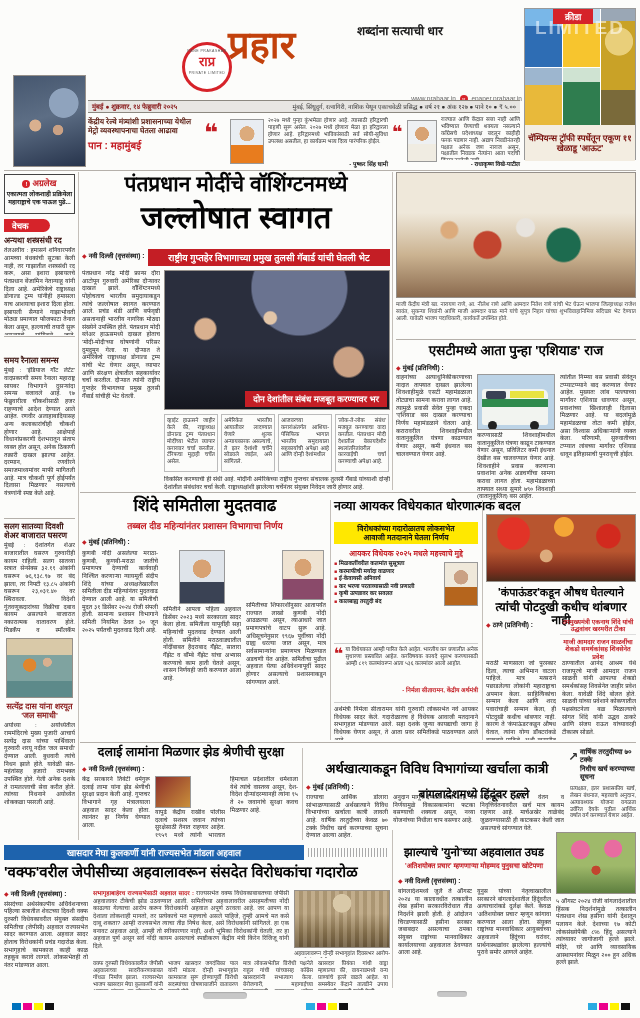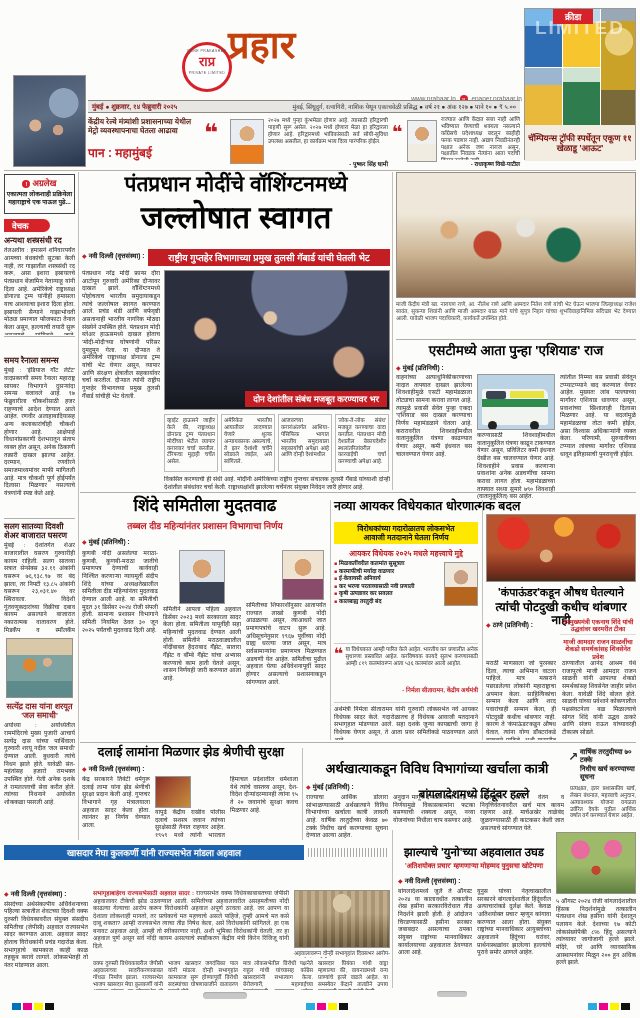--- a/index.html
+++ b/index.html
@@ -26,20 +26,21 @@
 .cmyk i{display:block;width:9px;height:7px}
 .yellowbox{background:#ffe800;font-weight:bold;text-align:center;color:#111;line-height:1.2}
 .bullet{display:flex;gap:2px;font-size:5.8px;line-height:1.3;font-weight:bold;color:#222}
 .bullet .sq{color:#c41e25;font-size:5px}
 </style>
 </head>
 <body>
 
 <div class="page">
 
+  <div class="abs" style="left:290px;top:22px;width:220px;text-align:center;font-size:12px;font-weight:bold">शब्दांना सत्याची धार</div>
 
   <div class="abs" style="left:182px;top:42px;width:50px;height:50px;border:3px solid #d6232a;border-radius:50%;background:#fff;text-align:center">
     <div style="font-size:3.5px;color:#555;margin-top:4px;letter-spacing:.5px">RANE PRAKASHAN</div>
     <div style="font-size:13px;font-weight:bold;color:#d6232a;line-height:1.4">राप्र</div>
     <div style="font-size:3.5px;color:#555;letter-spacing:.5px">PRIVATE LIMITED</div>
   </div>
 
   <div class="abs" style="left:228px;top:26px;width:268px;text-align:left;font-size:38px;font-weight:800;color:#c2410c;line-height:1.05">प्रहार</div>
 
   <div class="abs" style="left:350px;top:95px;width:172px;text-align:right;font-size:6.5px;color:#666">
@@ -54,21 +55,21 @@
                   radial-gradient(circle at 62% 60%,#caa184 0 7%,rgba(0,0,0,0) 8%),
                   linear-gradient(165deg,#46576f 0%,#5d6e85 45%,#27344c 100%)"></div>
 
   <div class="abs" style="left:88px;top:100px;width:432px;height:13px;background:#e8e6e3;border-top:1px solid #8c8880;border-bottom:1px solid #8c8880;display:flex;align-items:center;justify-content:space-between;padding:0 4px">
     <span style="font-size:6.8px;font-weight:bold;color:#8a1d1d">मुंबई ● शुक्रवार, १४ फेब्रुवारी २०२५</span>
     <span style="font-size:6.2px;color:#333">मुंबई, सिंधुदुर्ग, रत्नागिरी, नाशिक येथून एकाचवेळी प्रसिद्ध ● वर्ष २१ ● अंक १२७ ● पाने १० ● ₹ ५.००</span>
   </div>
 
   <div class="abs" style="left:88px;top:117px;width:112px;height:50px">
     <div style="font-size:7.5px;font-weight:bold;color:#5a1d12;line-height:1.2">केंद्रीय रेल्वे मंत्र्यांशी प्रशासनाच्या येथील मेट्रो व्यवस्थापनाचा घेतला आढावा</div>
-    <div style="font-size:12px;font-weight:bold;color:#c41e25;margin-top:9px">पान : महामुंबई</div>
+    <div style="font-size:10px;font-weight:bold;color:#c41e25;margin-top:3px">पान : महामुंबई</div>
   </div>
 
   <div class="abs" style="left:204px;top:115px;width:184px;height:53px">
     <span class="qicon abs" style="left:0;top:6px;font-size:24px">❝</span>
     <div class="portrait" style="left:26px;top:4px;width:34px;height:45px;background:
          radial-gradient(circle at 50% 32%,#dcab7c 0 22%,rgba(0,0,0,0) 23%),
          linear-gradient(180deg,#e9edf2 0 58%,#e87c1e 58% 100%)"></div>
     <div class="bodysm" style="position:absolute;left:64px;top:2px;width:120px;height:42px">२०२७ मध्ये पुन्हा कुंभमेळा होणार आहे. त्यासाठी हरिद्वारची पाहणी सुरू असेल. २०२७ मध्ये होणारा मेळा हा हरिद्वारला होणार आहे. हरिद्वारमध्ये भाविकांसाठी सर्व सोयी-सुविधा उपलब्ध असतील, हा कार्यक्रम भव्य दिव्य पारंपरिक होईल.</div>
     <div style="position:absolute;right:0;bottom:0;font-size:6px;font-weight:bold">- पुष्कर सिंह धामी</div>
   </div>
@@ -316,20 +317,21 @@
     <div class="bodysm" style="height:56px;margin-top:3px">प्रत्यक्षात, इतर प्रशासकीय खर्च, लेखन बंधनात, महत्त्वाचे अनुदान, अत्यावश्यक योजना वगळता उर्वरित देयके पुढील आर्थिक वर्षात वर्ग करण्यात येणार आहेत.</div>
   </div>
 
   <div class="vr" style="left:392px;top:830px;height:158px"></div>
 
   <div class="abs" style="left:4px;top:845px;width:300px;height:15px;background:#1e63ad;color:#fff;display:flex;align-items:center;justify-content:center">
     <span style="font-size:8.8px;font-weight:bold">खासदार मेघा कुलकर्णी यांनी राज्यसभेत मांडला अहवाल</span>
   </div>
   <div class="abs" style="left:308px;top:848px;width:80px;height:9px;background:repeating-linear-gradient(90deg,#aaa 0 1px,transparent 1px 3px)"></div>
 
+  <div class="abs hl" style="left:4px;top:864px;width:452px;font-size:15px;text-align:left">'वक्फ'वरील जेपीसीच्या अहवालावरून संसदेत विरोधकांचा गदारोळ</div>
 
   <div class="abs" style="left:4px;top:890px;width:84px">
     <div class="dl" style="white-space:normal;line-height:1.25">
       <span class="dia">◆</span><span>नवी दिल्ली (वृत्तसंस्था) :</span>
     </div>
     <div class="body" style="height:84px;margin-top:2px">संसदेच्या अर्थसंकल्पीय अधिवेशनाच्या पहिल्या सत्रातील शेवटच्या दिवशी वक्फ दुरुस्ती विधेयकावरील संयुक्त संसदीय समितीचा (जेपीसी) अहवाल राज्यसभेत सादर करण्यात आला. अहवाल सादर होताच विरोधकांनी प्रचंड गदारोळ केला. सभागृहाचे कामकाज काही काळ तहकूब करावे लागले. लोकसभेतही तो नंतर मांडण्यात आला.</div>
   </div>
 
   <div class="abs bodysm" style="left:93px;top:890px;width:196px;height:66px;font-size:6px">
     <span style="color:#c41e25;font-weight:bold">सभागृहाबाहेरच राज्यसभेसाठी अहवाल सादर :</span>

